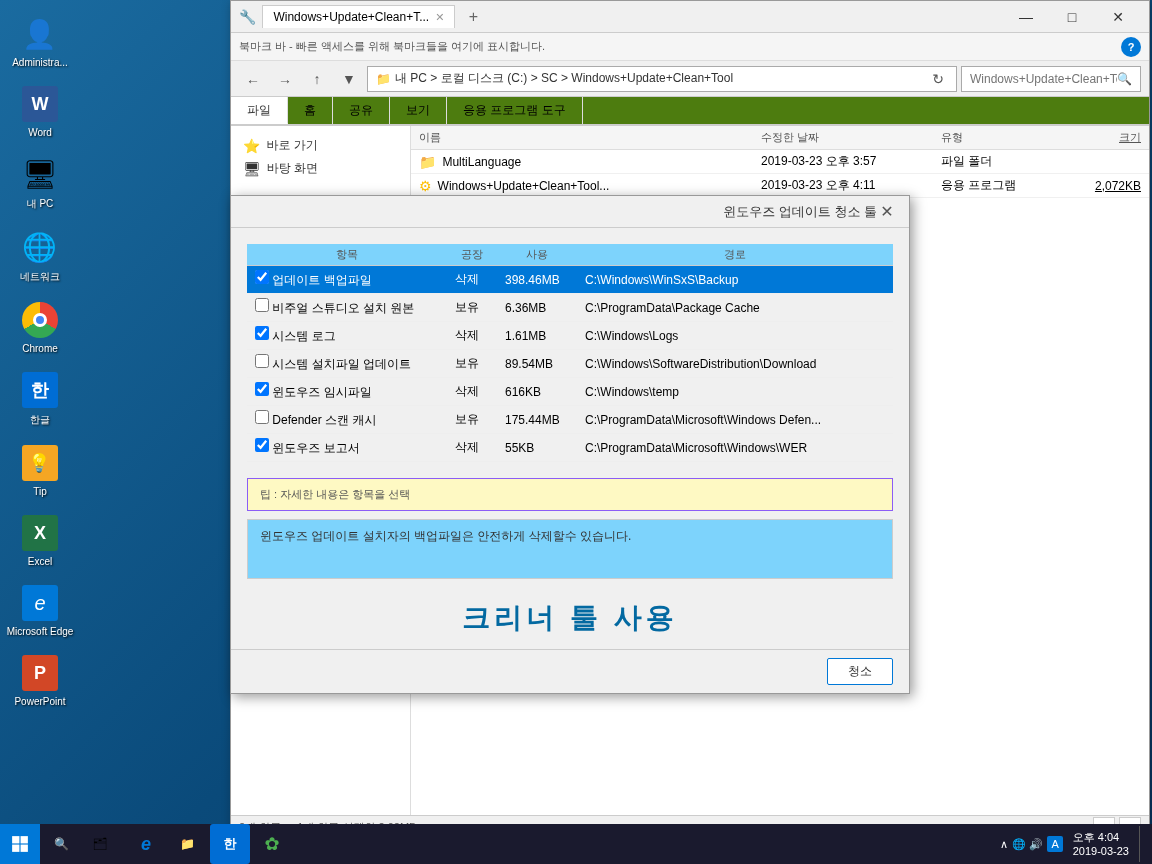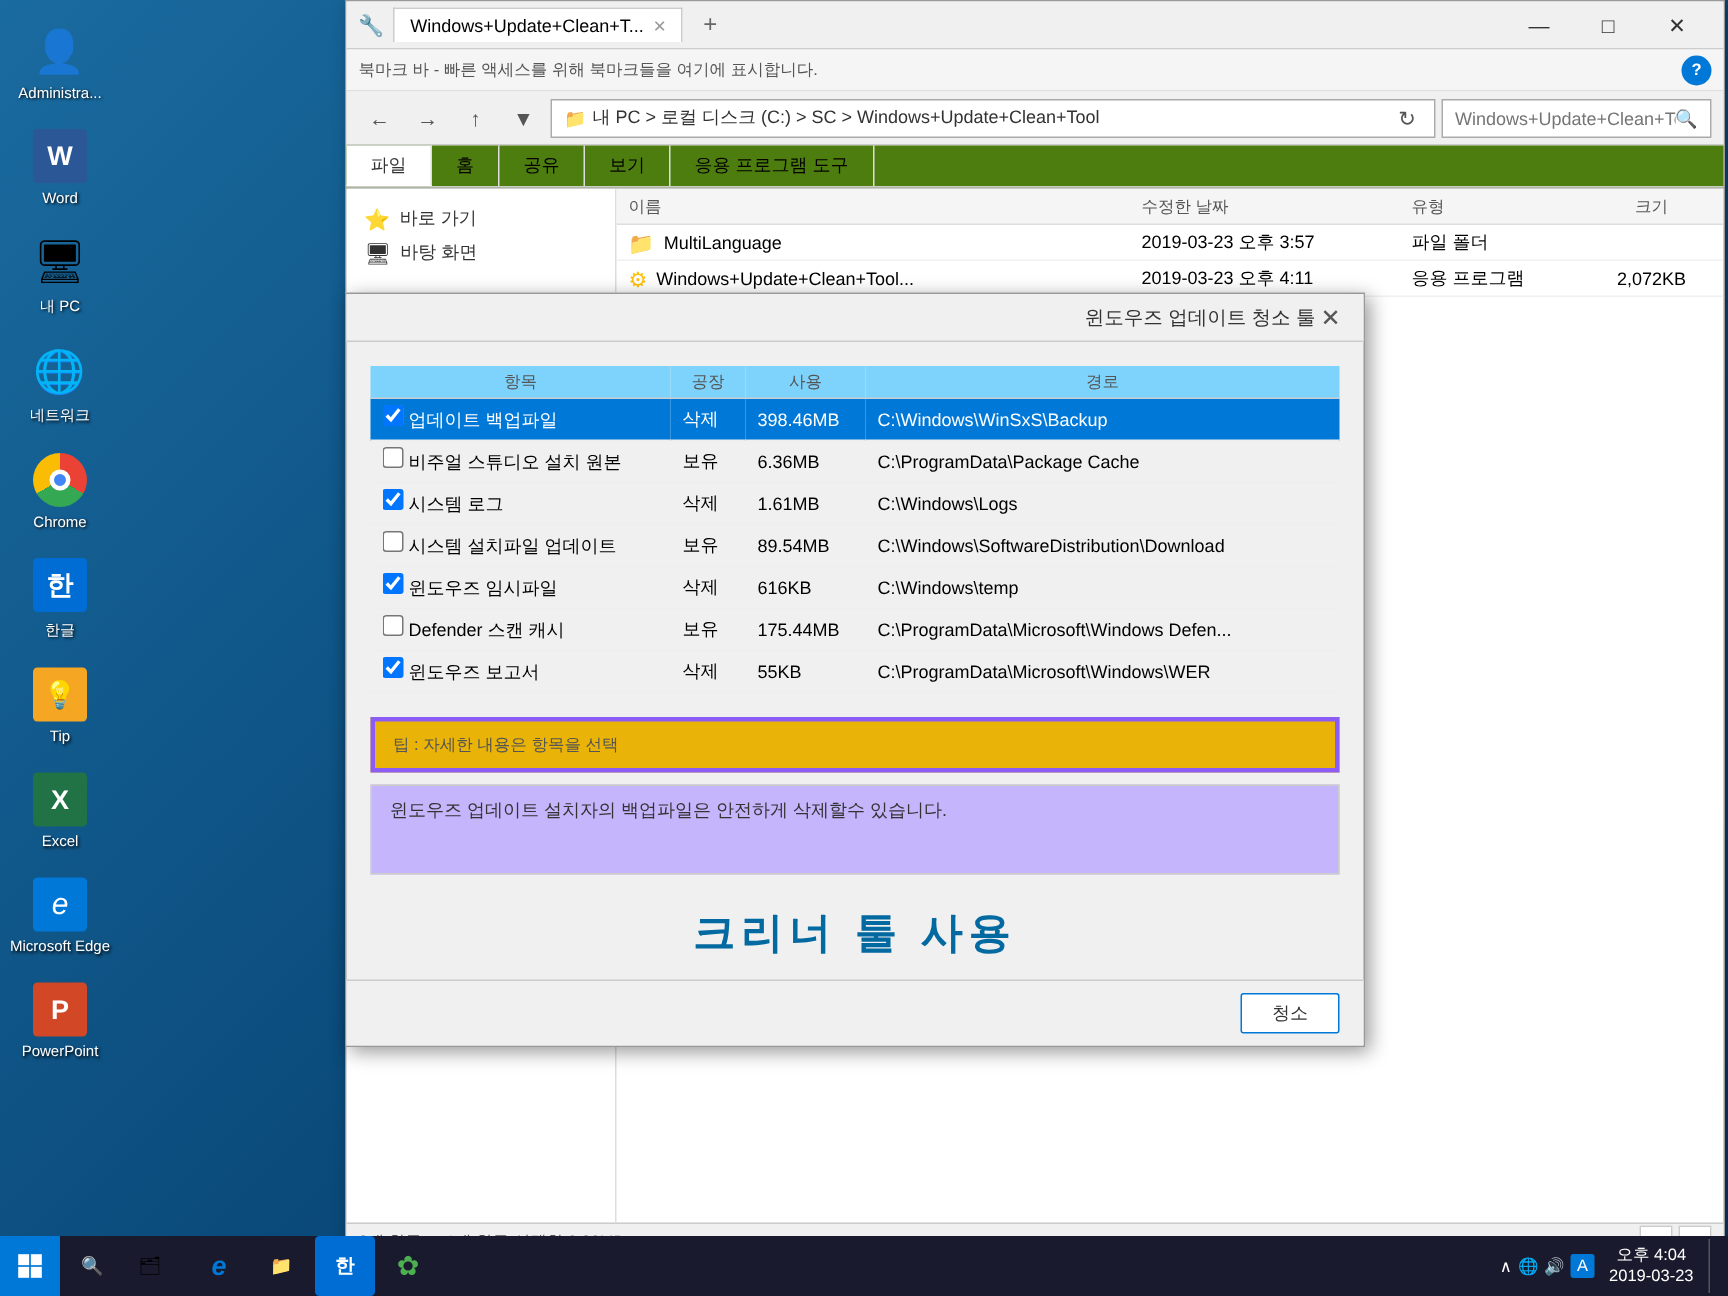--- a/index.html
+++ b/index.html
@@ -10,21 +10,21 @@
 
     
     .taskbar { position: absolute; bottom: 0; left: 0; width: 100%; height: 40px; background: #1a1a2e; display: flex; align-items: center; z-index: 100; }
     .taskbar-start { width: 40px; height: 40px; background: #0078d7; display: flex; align-items: center; justify-content: center; cursor: pointer; }
     .taskbar-start svg { width: 18px; height: 18px; fill: white; }
     .taskbar-icons { display: flex; align-items: center; padding: 0 4px; gap: 2px; }
     .taskbar-icon { width: 36px; height: 36px; display: flex; align-items: center; justify-content: center; cursor: pointer; border-radius: 3px; }
     .taskbar-pinned { display: flex; gap: 2px; padding: 0 4px; }
     .taskbar-pin { width: 40px; height: 40px; display: flex; align-items: center; justify-content: center; cursor: pointer; border-radius: 2px; }
     .taskbar-tray { margin-left: auto; display: flex; align-items: center; gap: 4px; padding-right: 8px; color: white; font-size: 11px; }
-    .tray-clock { text-align: center; line-height: 1.3; padding: 0 6px; cursor: pointer; }
+    .tray-clock { line-height: 1.3; padding: 0 6px; cursor: pointer; }
 
     
     .desktop-icons { position: absolute; top: 0; left: 0; width: 80px; display: flex; flex-direction: column; padding: 10px 5px; gap: 8px; }
     .desktop-icon { display: flex; flex-direction: column; align-items: center; gap: 3px; cursor: pointer; padding: 4px; border-radius: 3px; }
     .desktop-icon .icon-img { width: 40px; height: 40px; display: flex; align-items: center; justify-content: center; font-size: 28px; }
     .desktop-icon .icon-label { color: white; font-size: 10px; text-align: center; text-shadow: 1px 1px 2px black; white-space: nowrap; }
 
     
     .explorer-window { position: absolute; top: 0; left: 230px; width: 920px; height: 840px; background: white; border: 1px solid #999; display: flex; flex-direction: column; box-shadow: 2px 2px 10px rgba(0,0,0,0.3); }
     .explorer-titlebar { height: 32px; background: #f0f0f0; display: flex; align-items: center; padding: 0 8px; border-bottom: 1px solid #ccc; }
@@ -54,41 +54,41 @@
     .sidebar { width: 180px; background: white; border-right: 1px solid #ddd; padding: 8px 0; overflow-y: auto; flex-shrink: 0; }
     .sidebar-item { display: flex; align-items: center; gap: 6px; padding: 3px 12px; cursor: pointer; font-size: 12px; color: #333; }
     .sidebar-item .icon { font-size: 14px; }
 
     
     .file-list { flex: 1; overflow-y: auto; }
     .file-list-header { display: flex; align-items: center; height: 24px; background: #f5f5f5; border-bottom: 1px solid #ddd; padding: 0 8px; font-size: 11px; color: #555; }
     .col-name { flex: 1; }
     .col-date { width: 180px; }
     .col-type { width: 120px; }
-    .col-size { width: 80px; text-align: center; }
+    .col-size { width: 80px; text-align: right; text-decoration: underline; }
     .file-row { display: flex; align-items: center; height: 24px; padding: 0 8px; font-size: 12px; border-bottom: 1px solid #f0f0f0; cursor: pointer; }
     .file-row .col-name { display: flex; align-items: center; gap: 6px; }
     .folder-icon { color: #ffc107; font-size: 14px; }
 
     
     .status-bar { height: 24px; background: #f0f0f0; border-top: 1px solid #ccc; display: flex; align-items: center; padding: 0 8px; font-size: 11px; color: #555; gap: 16px; }
     .status-bar-right { margin-left: auto; display: flex; gap: 4px; }
     .view-btn { width: 22px; height: 22px; display: flex; align-items: center; justify-content: center; cursor: pointer; border: 1px solid #ccc; background: white; }
     .dialog { position: absolute; top: 195px; left: 230px; width: 680px; background: #f0f0f0; border: 1px solid #999; box-shadow: 3px 3px 12px rgba(0,0,0,0.4); }
     .dialog-titlebar { height: 32px; background: #f0f0f0; display: flex; align-items: center; padding: 0 12px; border-bottom: 1px solid #ccc; }
     .dialog-title { font-size: 13px; color: #333; flex: 1; text-align: right; }
     .dialog-close { width: 20px; height: 20px; display: flex; align-items: center; justify-content: center; cursor: pointer; color: #555; font-size: 16px; }
     .dialog-body { padding: 16px; }
     .dialog-table { width: 100%; border-collapse: collapse; }
     .dialog-table th { font-size: 11px; color: #555; font-weight: normal; padding: 3px 8px; border-bottom: 1px solid #ccc; text-align: center; background: #7dd3fc; }
     .dialog-table td { padding: 4px 8px; font-size: 12px; border-bottom: 1px solid #eee; vertical-align: middle; }
     .dialog-table tr.selected td { background: #0078d7; color: white; }
     .checkbox { width: 14px; height: 14px; cursor: pointer; }
-    .dialog-tip { background: #eab308; border: 3px solid #8b5cf6; padding: 8px 12px; margin-bottom: 8px; font-size: 11px; color: #555; }
-    .dialog-desc { background: #c4b5fd; border: 1px solid #ccc; padding: 8px 12px; min-height: 60px; font-size: 12px; color: #333; margin-bottom: 12px; }
+    .dialog-tip { background: #fef9c3; border: 1px solid #8b5cf6; padding: 8px 12px; margin-bottom: 8px; font-size: 11px; color: #555; }
+    .dialog-desc { background: #7dd3fc; border: 1px solid #ccc; padding: 8px 12px; min-height: 60px; font-size: 12px; color: #333; margin-bottom: 12px; }
     .dialog-watermark { text-align: center; font-size: 28px; font-weight: bold; color: #0369a1; letter-spacing: 4px; margin-bottom: 12px; font-family: 'Malgun Gothic', sans-serif; }
     .dialog-footer { display: flex; justify-content: flex-end; padding: 8px 16px; border-top: 1px solid #ccc; background: #f0f0f0; }
     .dialog-btn { padding: 4px 20px; border: 1px solid #0078d7; background: white; color: #333; font-size: 12px; cursor: pointer; border-radius: 2px; }
     .w-icon { background: #2b5797; color: white; width: 36px; height: 36px; display: flex; align-items: center; justify-content: center; font-size: 18px; font-weight: bold; border-radius: 3px; }
     .e-icon { background: #0078d7; color: white; width: 36px; height: 36px; display: flex; align-items: center; justify-content: center; font-size: 20px; font-style: italic; border-radius: 3px; }
     .x-icon { background: #217346; color: white; width: 36px; height: 36px; display: flex; align-items: center; justify-content: center; font-size: 18px; font-weight: bold; border-radius: 3px; }
     .p-icon { background: #d24726; color: white; width: 36px; height: 36px; display: flex; align-items: center; justify-content: center; font-size: 18px; font-weight: bold; border-radius: 3px; }
     .han-icon { background: #006dd4; color: white; width: 36px; height: 36px; display: flex; align-items: center; justify-content: center; font-size: 18px; font-weight: bold; border-radius: 3px; }
     .tip-icon { background: #f5a623; color: white; width: 36px; height: 36px; display: flex; align-items: center; justify-content: center; font-size: 18px; border-radius: 3px; }
     .chrome-icon { width: 36px; height: 36px; border-radius: 50%; background: conic-gradient(#ea4335 0deg 120deg, #34a853 120deg 240deg, #fbbc05 240deg 360deg); display: flex; align-items: center; justify-content: center; position: relative; }

